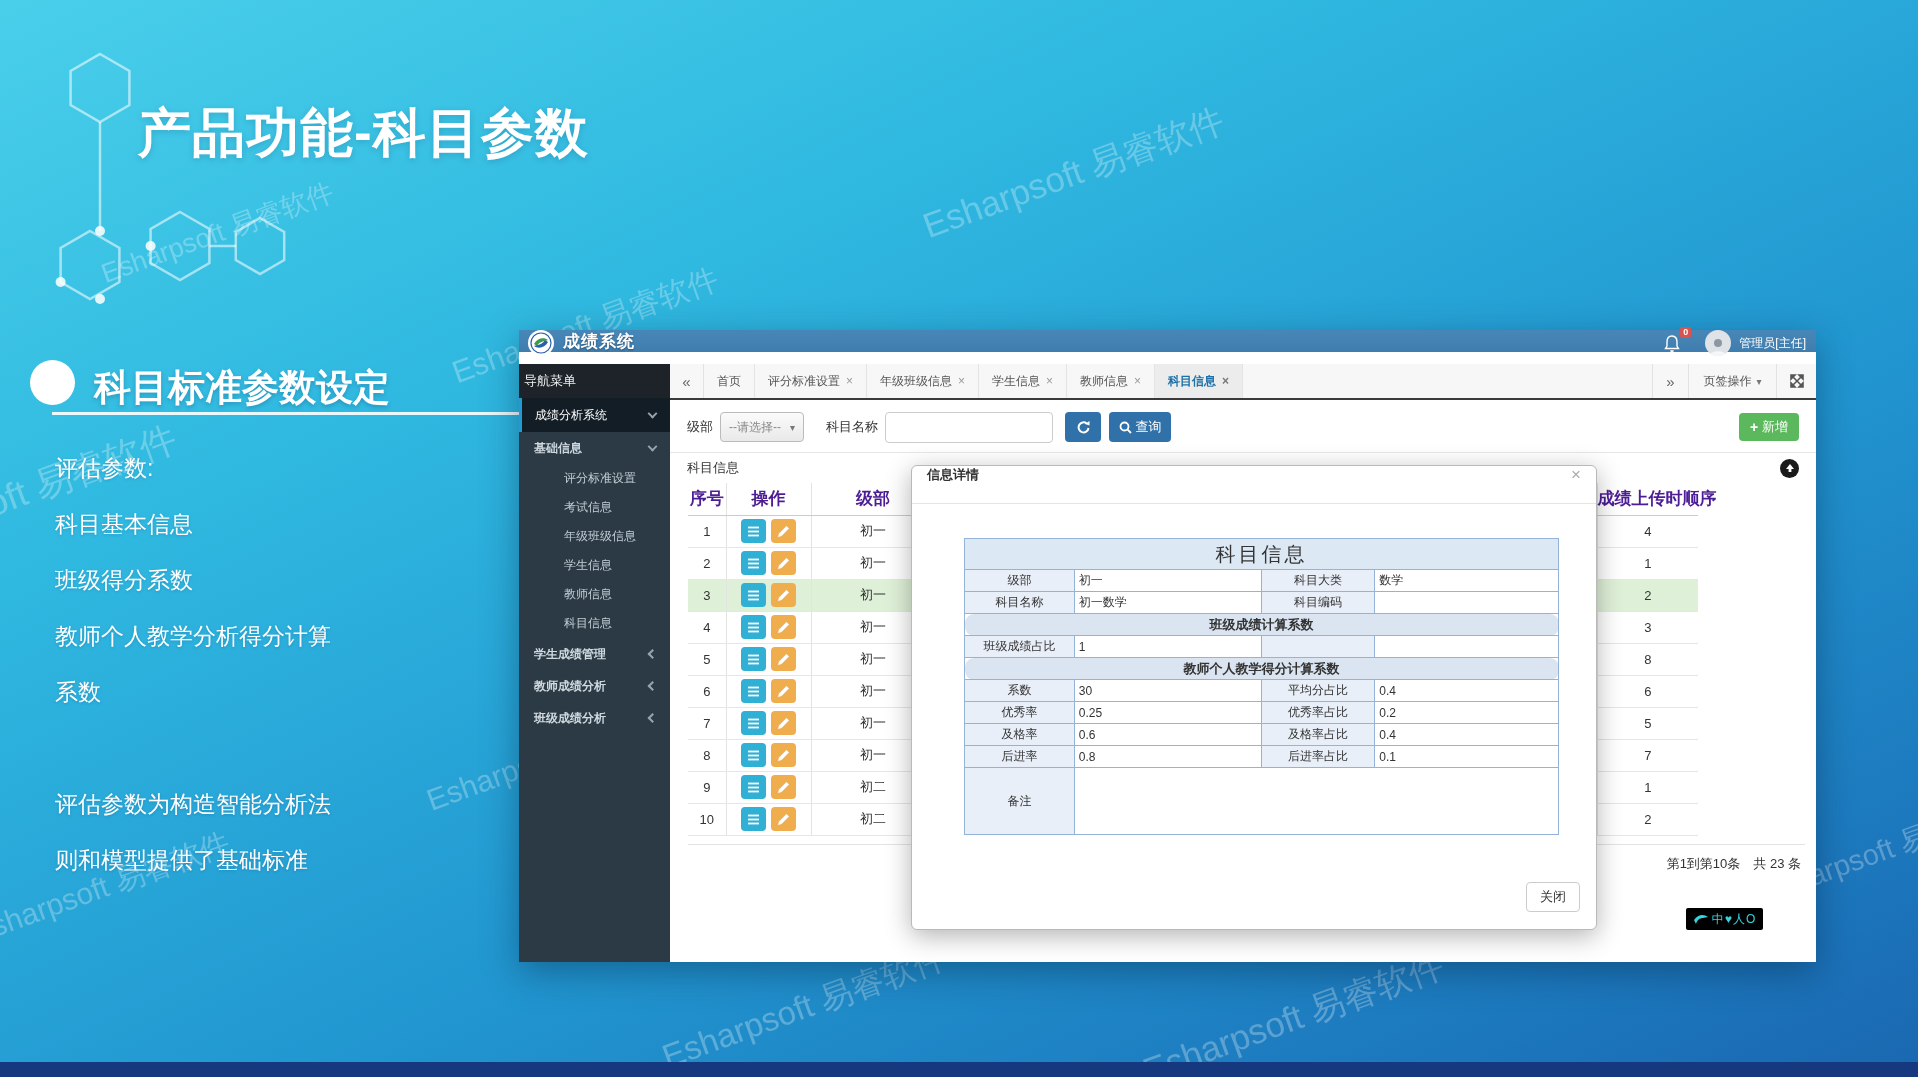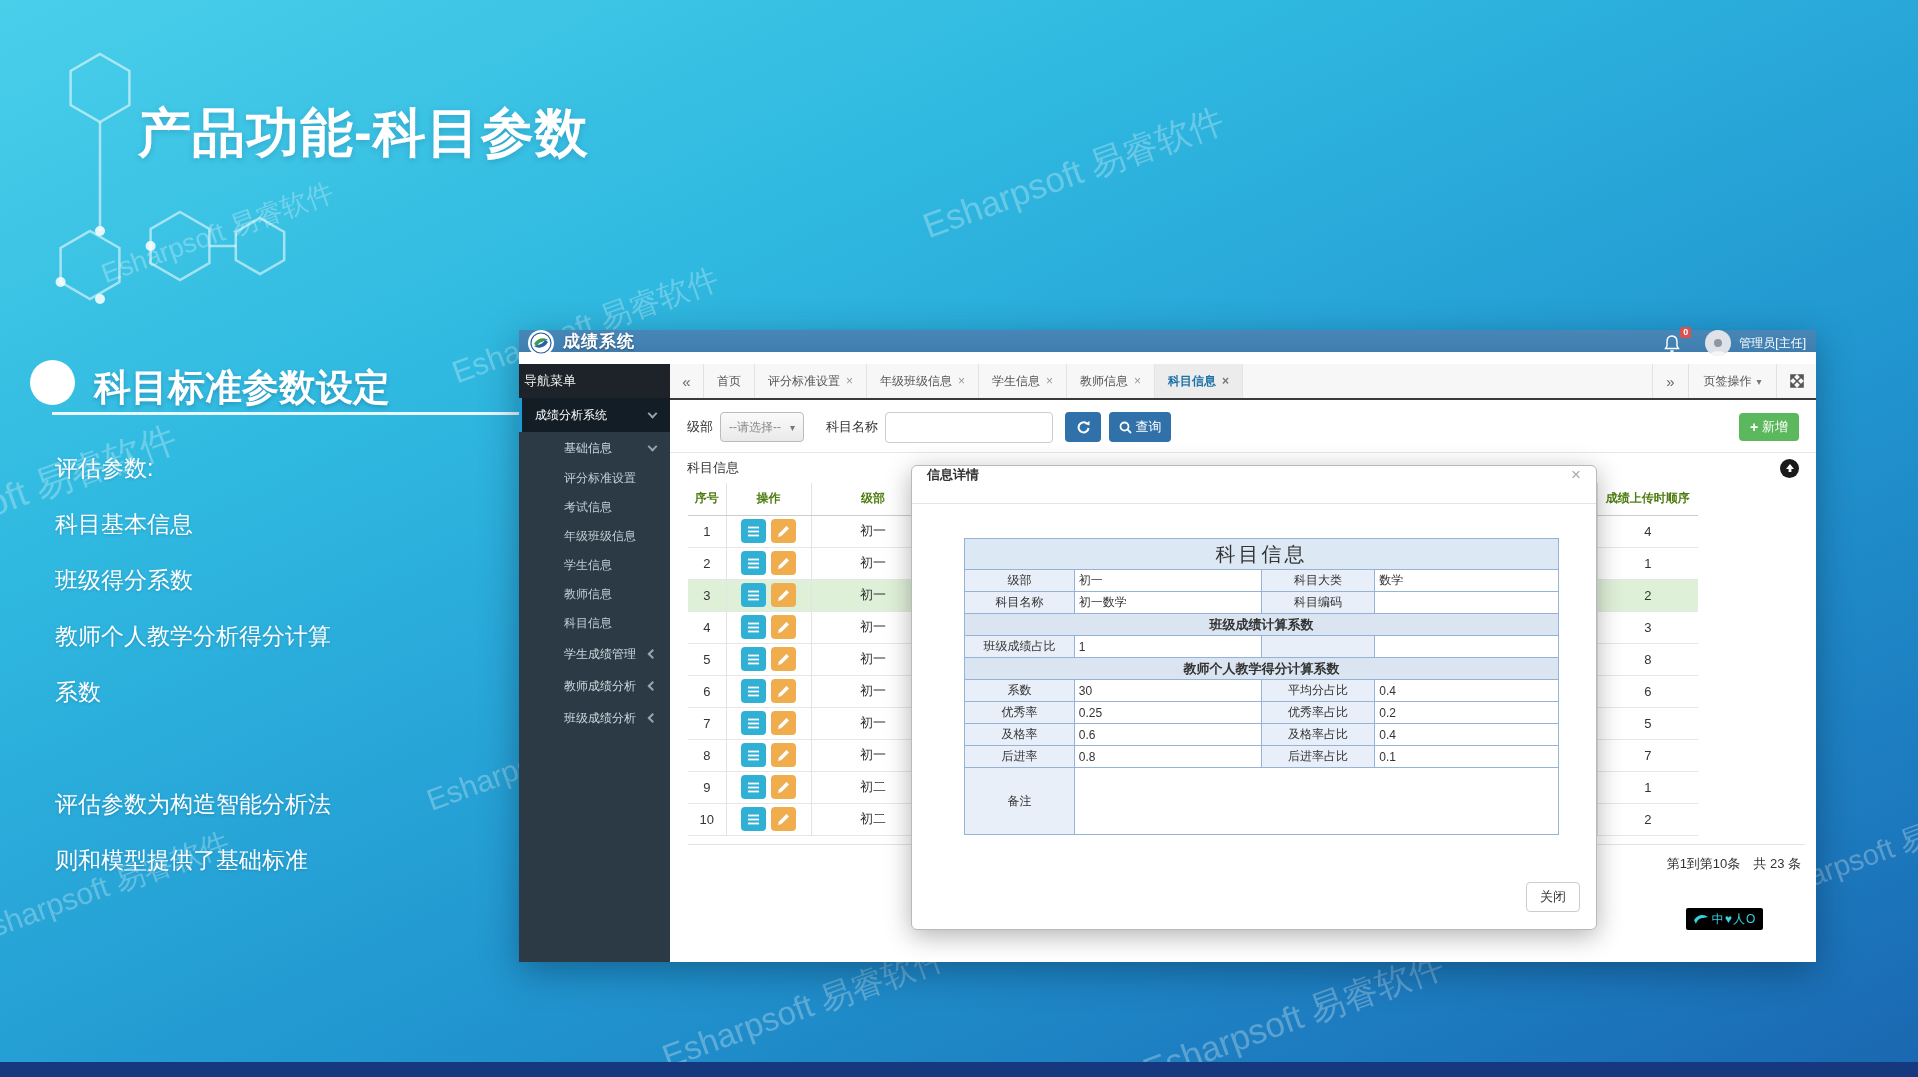--- a/index.html
+++ b/index.html
@@ -57,21 +57,21 @@
     overflow:hidden; display:flex; align-items:flex-end; justify-content:center; }
   .user-name { color:#fff; font-size:12px; margin-left:8px; }
 
   
   .sidebar { position:absolute; left:0; top:34px; width:151px; height:598px; background:#2c3a45;
     color:#cfd9df; font-size:12px; }
   .nav-header { height:34px; line-height:34px; padding-left:5px; background:#1d2329; color:#eee;
     font-size:13px; }
   .nav-root { position:relative; height:34px; line-height:34px; padding-left:13px;
     background:#121d26; color:#fff; border-left:3px solid #1e9ad6; cursor:pointer; }
-  .nav-group { position:relative; height:32px; line-height:32px; padding-left:45px; cursor:pointer; }
+  .nav-group { position:relative; height:32px; line-height:32px; padding-left:15px; cursor:pointer;font-weight:bold; }
   .nav-leaf { height:29px; line-height:29px; padding-left:45px; cursor:pointer; color:#c3ced5; }
   .chv { position:absolute; right:14px; top:50%; width:7px; height:7px;
     border-right:2px solid #93a7b1; border-bottom:2px solid #93a7b1; }
   .chv.down { transform:translateY(-70%) rotate(45deg); }
   .chv.left { transform:translateY(-50%) rotate(135deg); }
 
   
   .content { position:absolute; left:151px; top:34px; width:1146px; height:598px; background:#fff; }
 
   .tabstrip { position:absolute; left:0; top:0; width:100%; height:36px; background:#f7f7f7;
@@ -109,21 +109,21 @@
   .btn-add .plus { font-weight:bold; margin-right:4px; font-size:14px; }
 
   
   .panel { position:absolute; left:0; top:88px; width:100%; border-top:1px solid #e7e7e7; }
   .panel-head { height:30px; display:flex; align-items:center; padding:0 17px; }
   .panel-title { font-size:13px; color:#333; }
   .panel-icon { margin-left:auto; width:19px; height:19px; border-radius:50%; background:#1a1a1a;
     color:#fff; display:flex; align-items:center; justify-content:center; font-size:12px;
     cursor:pointer; }
   .grid { margin-left:18px; width:1010px; border-collapse:collapse; table-layout:fixed; }
-  .grid th { height:32px; font-size:12px; font-weight:bold; color:#4d7c0f;
+  .grid th { height:32px; font-size:17px; font-weight:bold; color:#4c1d95;
     border-bottom:1px solid #ccc; border-right:1px solid #e3e3e3; background:#fff;
     white-space:nowrap; overflow:visible; }
   .grid td { height:32px; text-align:center; font-size:13px; color:#333;
     border-bottom:1px solid #e6e6e6; border-right:1px solid #e3e3e3; white-space:nowrap; }
   .grid .no-r { border-right:none; }
   .grid tr.selected td { background:#dff0d8; }
   .op-btn { display:inline-flex; width:25px; height:24px; border-radius:4px; align-items:center;
     justify-content:center; cursor:pointer; vertical-align:middle; }
   .op-list { background:#31b0d5; margin-right:5px; }
   .op-edit { background:#f0ad4e; }
@@ -134,21 +134,21 @@
   .modal { position:absolute; left:392px; top:135px; width:686px; height:465px; background:#fff;
     border:1px solid #b9b9b9; border-radius:6px; box-shadow:0 6px 26px rgba(0,0,0,.3); z-index:50; }
   .modal-head { height:38px; border-bottom:1px solid #e5e5e5; display:flex; align-items:flex-start;
     padding:0 15px; }
   .modal-title { font-size:13px; font-weight:bold; color:#333; }
   .modal-x { margin-left:auto; color:#aaa; font-size:17px; cursor:pointer; line-height:1; }
   .detail { position:absolute; left:52px; top:72px; width:595px; border-collapse:collapse;
     border:1px solid #7da0c8; font-size:12px; color:#333; }
   .detail td { border:1px solid #95b3d7; padding:0 4px; height:22px; background:#fff; }
   .detail .lab { background:#e9eff8; text-align:center; }
-  .detail .sec { background:#dbe5f1; text-align:center; font-weight:bold; font-size:13px; }
+  .detail .sec { background:#dbe5f1; text-align:center; font-weight:bold; font-size:13px;border-radius:9px; }
   .detail .ttl { background:#dce9f5; text-align:center; height:31px;
     font-family:"Liberation Serif","DejaVu Serif",serif; font-size:20px; letter-spacing:3px; }
   .detail .remark { height:67px; }
   .modal-close-btn { position:absolute; right:16px; bottom:17px; background:#fff;
     border:1px solid #ccc; border-radius:4px; font-size:13px; color:#333; padding:5px 13px;
     cursor:pointer; }
 
   
   .brand-badge { position:absolute; left:1686px; top:908px; width:77px; height:22px;
     background:#000; border-radius:2px; display:flex; align-items:center; justify-content:center;

